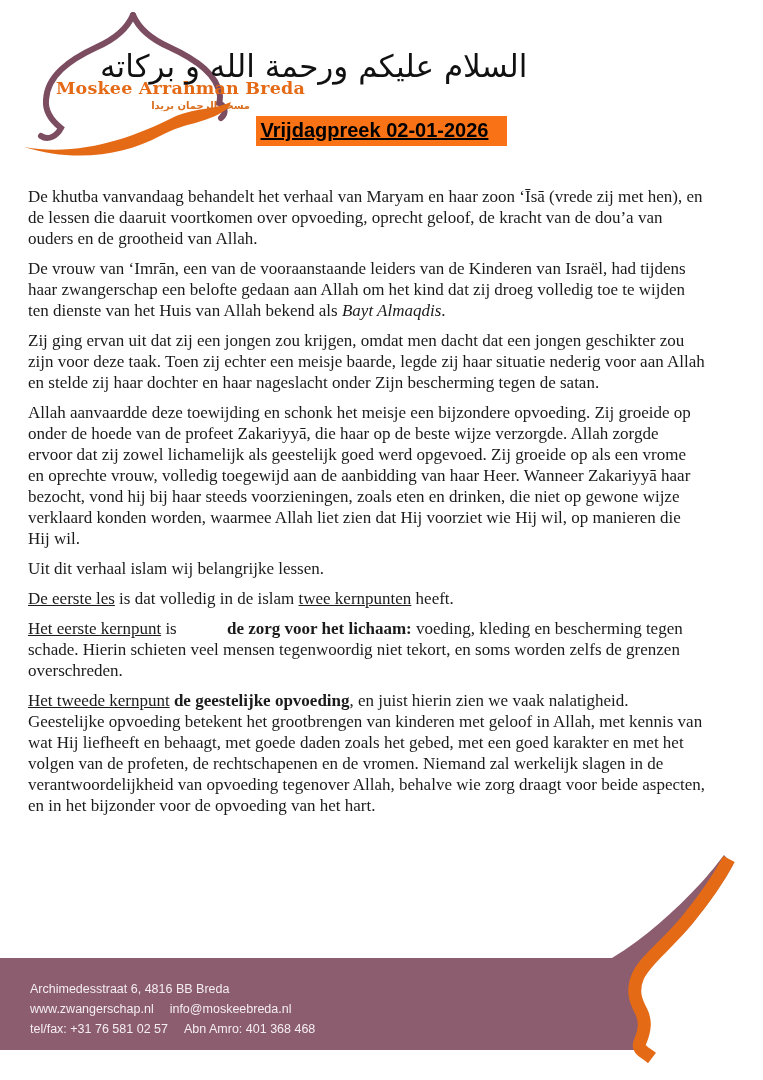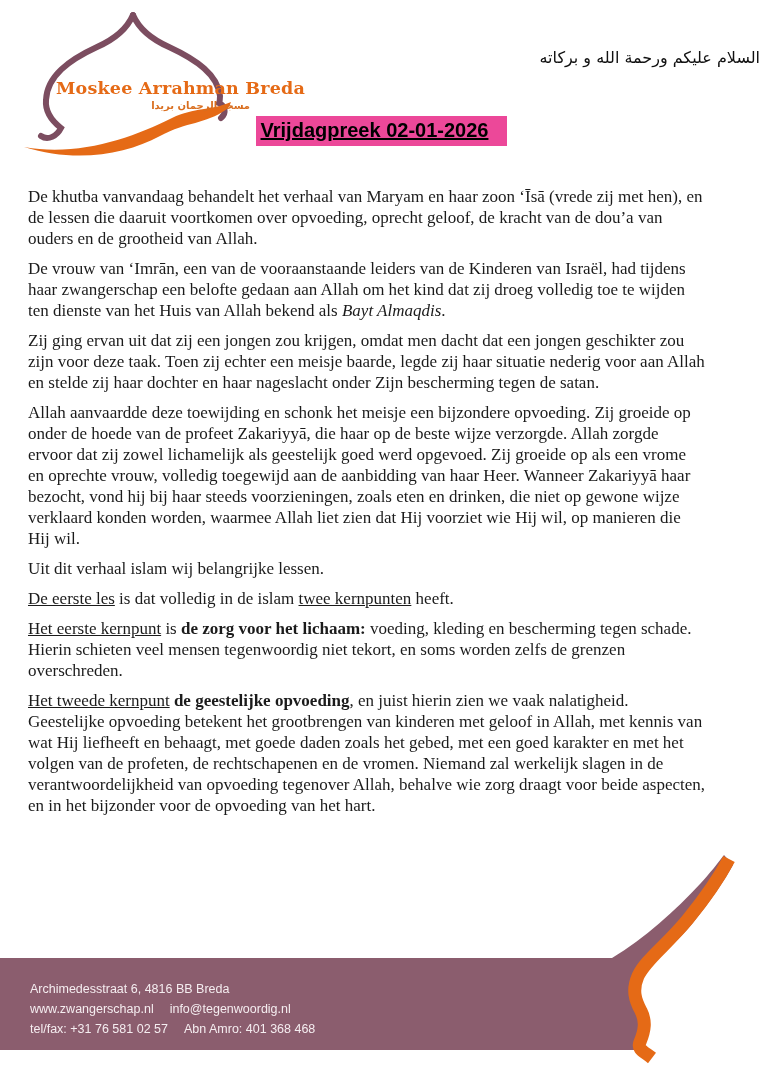--- a/index.html
+++ b/index.html
@@ -16,27 +16,27 @@
     font-family:"DejaVu Serif", serif; font-weight:bold; font-size:17.5px;
     color:#e56a16; letter-spacing:0.2px; white-space:nowrap;margin-left:18px;
   }
   .logo-arabic {
     position:absolute; left:78px; top:92px; width:152px; text-align:right;
     direction:rtl; font-family:"DejaVu Sans", sans-serif; font-weight:bold;
     font-size:10px; color:#d96e1f; white-space:nowrap;
   }
   
   .greeting {
-    position:absolute; left:100px; top:48px; width:660px; text-align:right;
+    position:absolute; left:100px; top:48px; width:660px; text-align:left;
     direction:rtl; font-family:"DejaVu Sans", sans-serif;
-    font-size:16px; color:#111111; white-space:nowrap;
+    font-size:31px; color:#111111; white-space:nowrap;
   }
   .title-row { position:absolute; left:0; top:116px; width:763px; text-align:center; }
   .sermon-title {
-    display:inline-block; background:#ec4899; color:#000000;
+    display:inline-block; background:#f97316; color:#000000;
     font-family:"Liberation Sans", sans-serif; font-weight:bold; font-size:20px;
     text-decoration:underline; padding:3px 19px 4px 5px;
   }
   
   .doc-body {
     position:absolute; left:28px; top:186px; width:678px;
     font-size:17px; line-height:21px; color:#1b1b1b; text-align:left;
   }
   .doc-body p { margin:0 0 9px 0; }
   
@@ -72,35 +72,35 @@
     <span class="sermon-title">Vrijdagpreek 02-01-2026</span>
   </div>
 
   <div class="doc-body">
       <p><span>De khutba vanvandaag behandelt het verhaal van Maryam en haar zoon ‘Īsā (vrede zij met hen), en de lessen die daaruit voortkomen over opvoeding, oprecht geloof, de kracht van de dou’a van ouders en de grootheid van Allah.</span></p>
       <p><span>De vrouw van ‘Imrān, een van de vooraanstaande leiders van de Kinderen van Israël, had tijdens haar zwangerschap een belofte gedaan aan Allah om het kind dat zij droeg volledig toe te wijden ten dienste van het Huis van Allah bekend als </span><span style="font-style: italic;">Bayt Almaqdis</span><span>.</span></p>
       <p><span>Zij ging ervan uit dat zij een jongen zou krijgen, omdat men dacht dat een jongen geschikter zou zijn voor deze taak. Toen zij echter een meisje baarde, legde zij haar situatie nederig voor aan Allah en stelde zij haar dochter en haar nageslacht onder Zijn bescherming tegen de satan.</span></p>
       <p><span>Allah aanvaardde deze toewijding en schonk het meisje een bijzondere opvoeding. Zij groeide op onder de hoede van de profeet Zakariyyā, die haar op de beste wijze verzorgde. Allah zorgde ervoor dat zij zowel lichamelijk als geestelijk goed werd opgevoed. Zij groeide op als een vrome en oprechte vrouw, volledig toegewijd aan de aanbidding van haar Heer. Wanneer Zakariyyā haar bezocht, vond hij bij haar steeds voorzieningen, zoals eten en drinken, die niet op gewone wijze verklaard konden worden, waarmee Allah liet zien dat Hij voorziet wie Hij wil, op manieren die Hij wil.</span></p>
       <p><span>Uit dit verhaal islam wij belangrijke lessen.</span></p>
       <p><span> </span><span style="font-weight: normal; text-decoration: underline;">De eerste les</span><span> is dat volledig in de islam </span><span style="text-decoration: underline;">twee kernpunten</span><span> heeft.</span></p>
-      <p><span style="text-decoration: underline;">Het eerste kernpunt</span><span> is </span><span style="font-weight: bold;">de zorg voor het lichaam:</span><span> voeding, kleding en bescherming tegen schade. Hierin schieten veel mensen tegenwoordig niet tekort, en soms worden zelfs de grenzen overschreden.</span></p>
+      <p><span style="text-decoration: underline;">Het eerste kernpunt</span><span> is </span><span style="font-weight: bold; margin-left: 46px;">de zorg voor het lichaam:</span><span> voeding, kleding en bescherming tegen schade. Hierin schieten veel mensen tegenwoordig niet tekort, en soms worden zelfs de grenzen overschreden.</span></p>
       <p><span style="text-decoration: underline;">Het tweede kernpunt</span><span> </span><span style="font-weight: bold;">de geestelijke opvoeding</span><span>, en juist hierin zien we vaak nalatigheid. Geestelijke opvoeding betekent het grootbrengen van kinderen met geloof in Allah, met kennis van wat Hij liefheeft en behaagt, met goede daden zoals het gebed, met een goed karakter en met het volgen van de profeten, de rechtschapenen en de vromen. Niemand zal werkelijk slagen in de verantwoordelijkheid van opvoeding tegenover Allah, behalve wie zorg draagt voor beide aspecten, en in het bijzonder voor de opvoeding van het hart.</span></p>
     </div>
 
   <svg class="footer-art" width="763" height="215" viewBox="0 0 763 215">
     <path d="M0,108 L612,108 C645,88 676,60 700,34 C710,23 718,13 724,5 L733,15
              C724,31 710,52 692,74 C670,100 650,112 642,128 C635,142 638,152 644,163
              C649,173 648,182 643,194 L641,200 L0,200 Z" fill="#8b5d6e"></path>
     <path d="M729,9 C720,26 706,47 688,69 C666,96 646,109 638,126 C632,140 635,150 641,161
              C646,171 645,180 640,192 C637,199 643,201 652,208" fill="none" stroke="#e56a16" stroke-width="13"></path>
   </svg>
 
   <div class="footer-text">
     <div>Archimedesstraat 6, 4816 BB Breda</div>
     <div>
-      <span>www.zwangerschap.nl</span><span class="gap"></span><span>info@tegenwoordig.nl</span>
+      <span>www.zwangerschap.nl</span><span class="gap"></span><span>info@moskeebreda.nl</span>
     </div>
     <div>
       <span>tel/fax: +31 76 581 02 57</span><span class="gap"></span><span>Abn Amro: 401 368 468</span>
     </div>
   </div>
 
 </div>
 
 </body></html>

